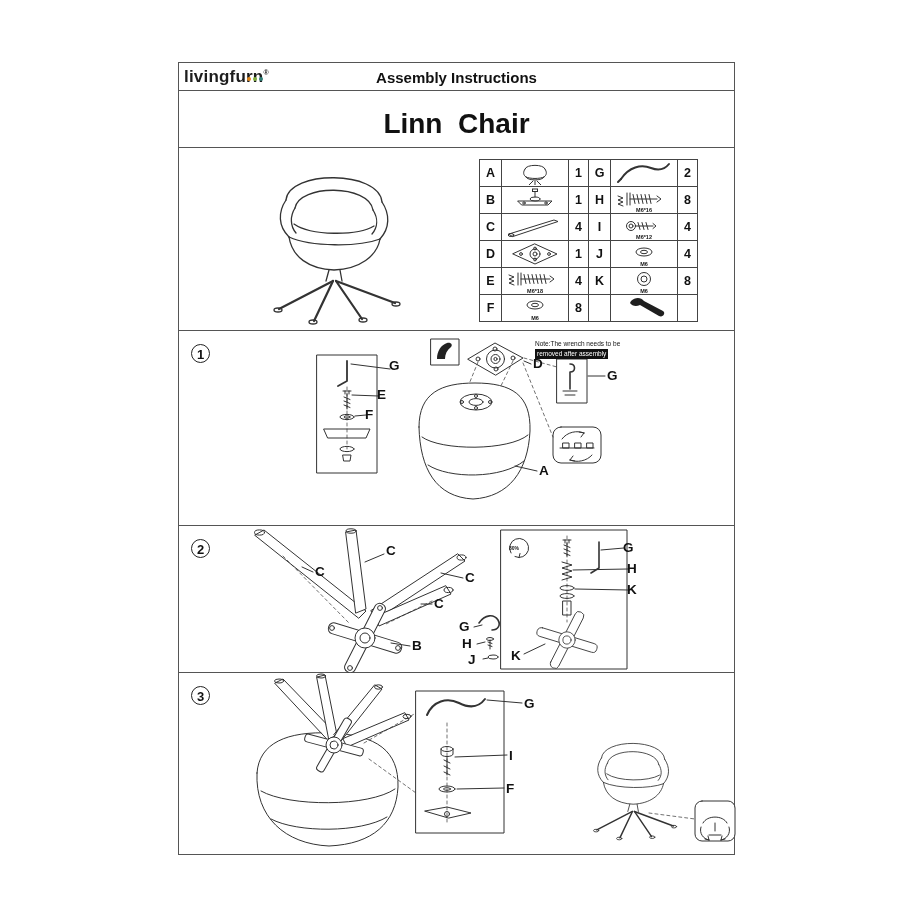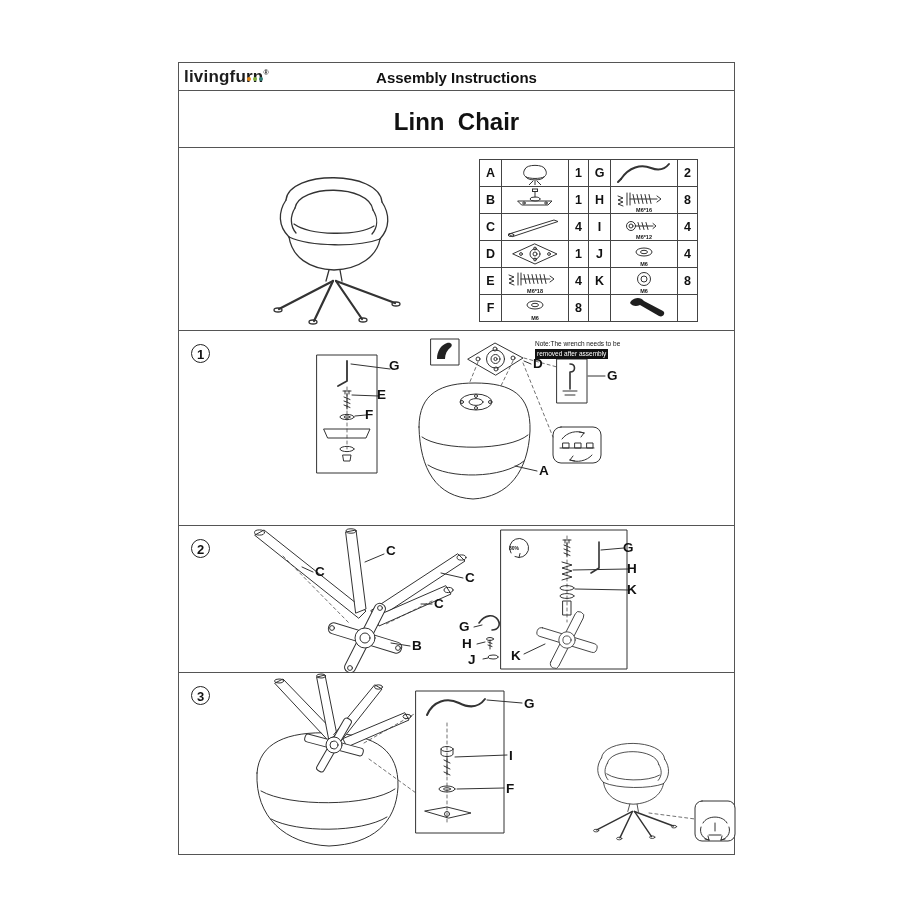--- a/index.html
+++ b/index.html
@@ -14,21 +14,21 @@
   .sec-step1  { top:268px; height:195px; }
   .sec-step2  { top:463px; height:147px; }
   .sec-step3  { top:610px; height:183px; }
 
   .brand { position:absolute; left:5px; top:4px; font-size:17px; font-weight:bold; color:#1d1d1d; letter-spacing:0.2px; }
   .brand sup { font-size:7px; vertical-align:super; }
   .brand-dots { position:absolute; left:63px; top:-1px; }
   .brand-dots i { display:inline-block; width:4px; height:4px; border-radius:50%; margin-right:2px; }
   .d1{ background:#e0861a; } .d2{ background:#7fae3c; } .d3{ background:#2f7f77; }
   .hdr-title { position:absolute; left:0; right:0; top:6px; text-align:center; font-size:15px; font-weight:bold; }
-  .prod-title { position:absolute; left:0; right:0; top:17px; text-align:center; font-size:24px; font-weight:bold; white-space:pre; }
+  .prod-title { position:absolute; left:0; right:0; top:17px; text-align:center; font-size:28px; font-weight:bold; white-space:pre; }
 
   .chair-art { position:absolute; left:70px; top:2px; }
 
   .parts-table { position:absolute; left:300px; top:11px; border-collapse:collapse; background:#fff; }
   .parts-table td { border:1px solid #444; padding:0; height:26px; text-align:center; vertical-align:middle; }
   td.cl { width:22px; font-weight:bold; font-size:12.5px; }
   td.ci { width:66px; }
   td.cq { width:20px; font-weight:bold; font-size:12.5px; }
   .cellwrap { position:relative; width:66px; height:26px; display:flex; align-items:center; justify-content:center; }
   .pl { position:absolute; left:0; right:0; bottom:0px; font-size:5.5px; line-height:6px; font-weight:bold; }

